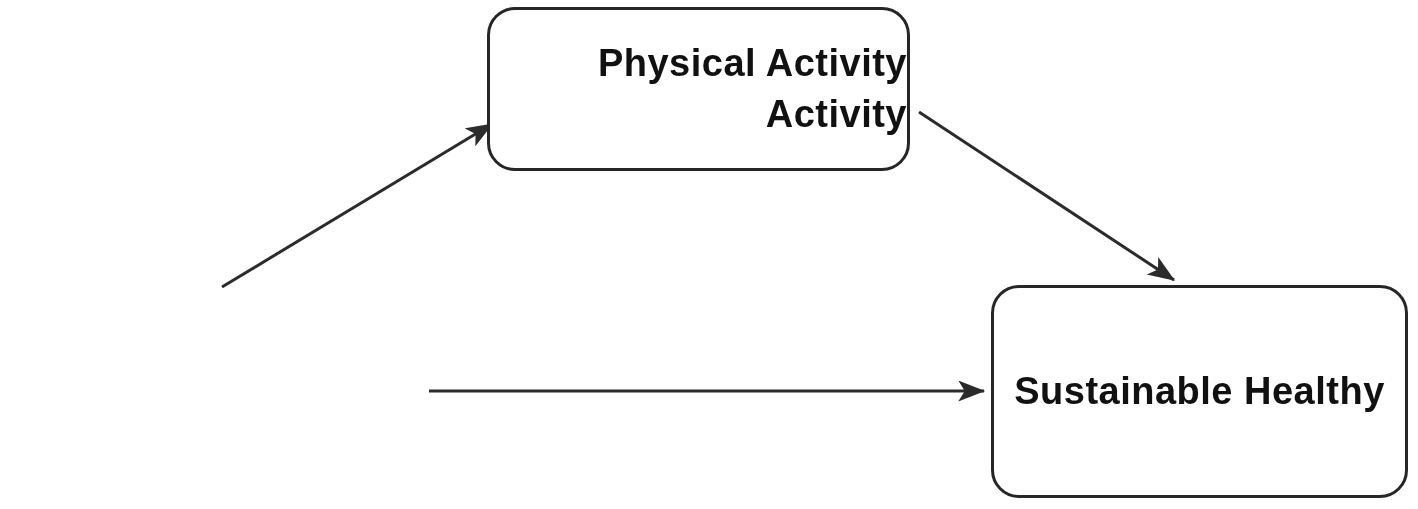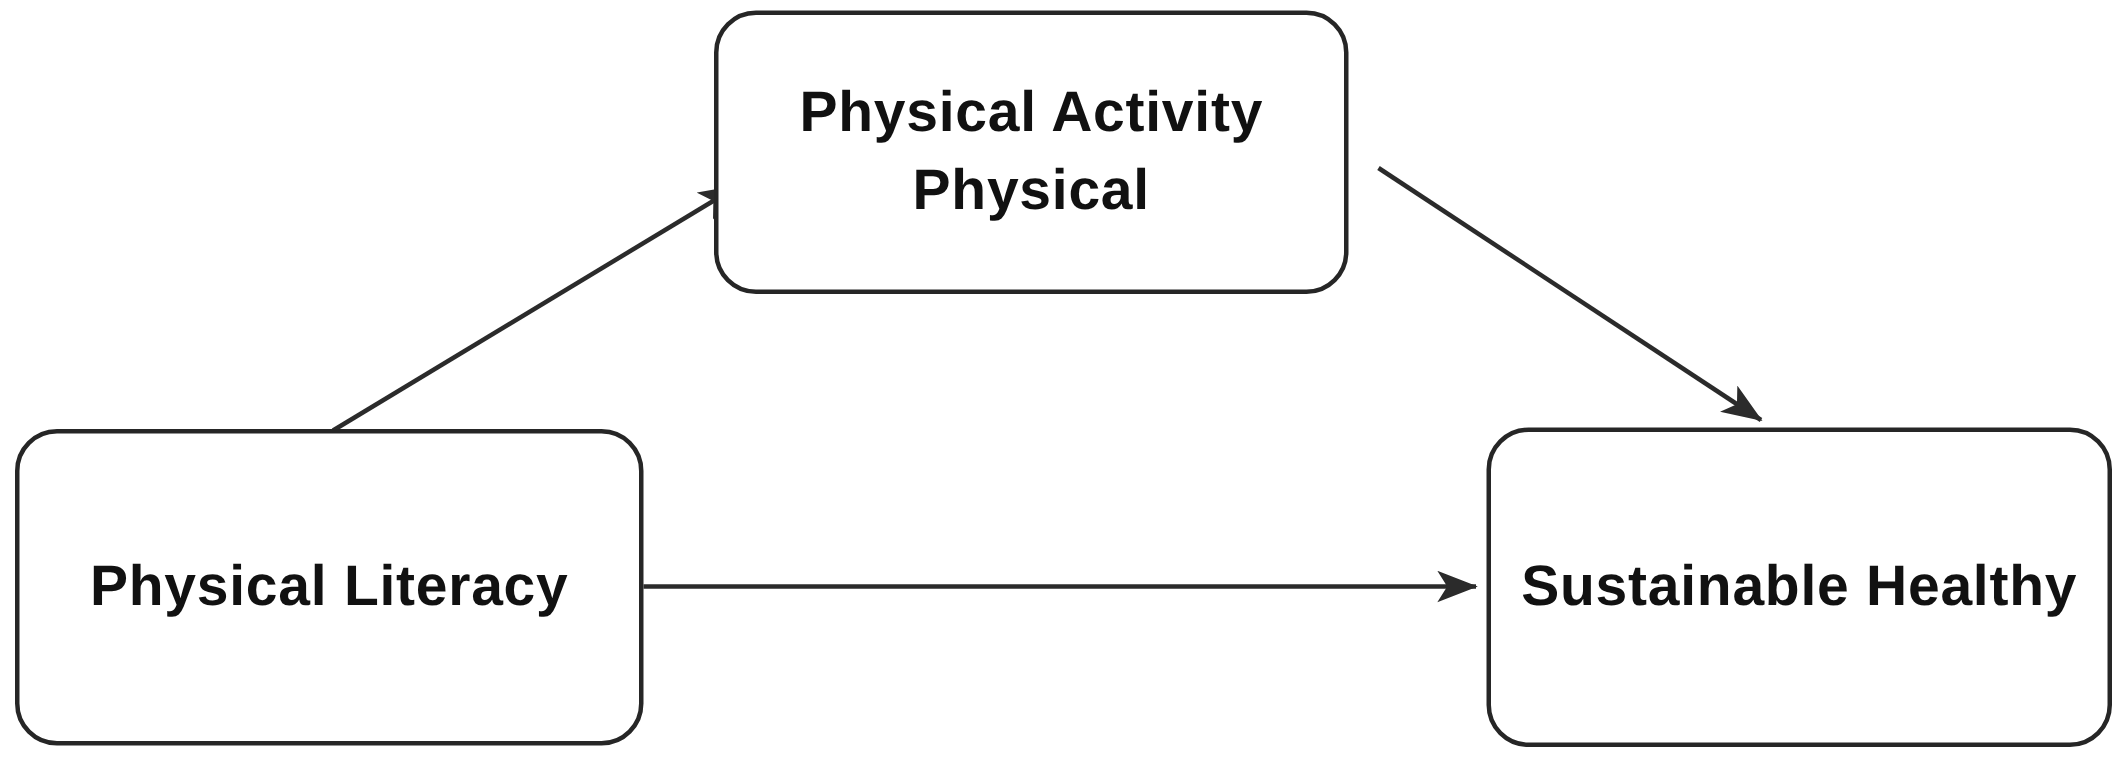--- a/index.html
+++ b/index.html
@@ -45,24 +45,25 @@
     display: block;
     white-space: nowrap;
   }
   #node-physical-literacy {
     left: 10px;
     top: 286px;
     width: 419px;
     height: 211px;
   }
   #node-physical-activity-attitude {
-    left: 476px;
+    left: 487px;
     top: 7px;
     width: 423px;
-    height: 189px;
+    height: 164px;
+    align-items: flex-end;
   }
   #node-sustainable-healthy-lifestyle {
     left: 991px;
     top: 285px;
     width: 417px;
     height: 213px;
   }
 </style>
 </head>
 <body>
@@ -73,26 +74,23 @@
     <defs>
       <marker id="arrowhead" markerWidth="9.5" markerHeight="8" refX="8.6" refY="3.5" orient="auto" markerUnits="strokeWidth">
         <path d="M0,0 L9,3.5 L0,7 L2.2,3.5 Z" fill="#2b2b2b"></path>
       </marker>
     </defs>
     <line x1="222" y1="287" x2="492" y2="124" stroke-width="3" marker-end="url(#arrowhead)" stroke="#2b2b2b"></line>
     <line x1="919" y1="112" x2="1174" y2="280" stroke-width="3" marker-end="url(#arrowhead)" stroke="#2b2b2b"></line>
     <line x1="429" y1="391" x2="984" y2="391" stroke-width="3" marker-end="url(#arrowhead)" stroke="#2b2b2b"></line>
   </svg>
 
-  <div class="node" id="node-physical-literacy">
-    <span class="label-line">Physical Literacy</span>
-  </div>
 
   <div class="node" id="node-physical-activity-attitude">
     <span class="label-line">Physical Activity</span>
-    <span class="label-line">Physical</span>
+    <span class="label-line">Activity</span>
   </div>
 
   <div class="node" id="node-sustainable-healthy-lifestyle">
     <span class="label-line">Sustainable Healthy</span>
   </div>
 
 </div>
 
 </body></html>

